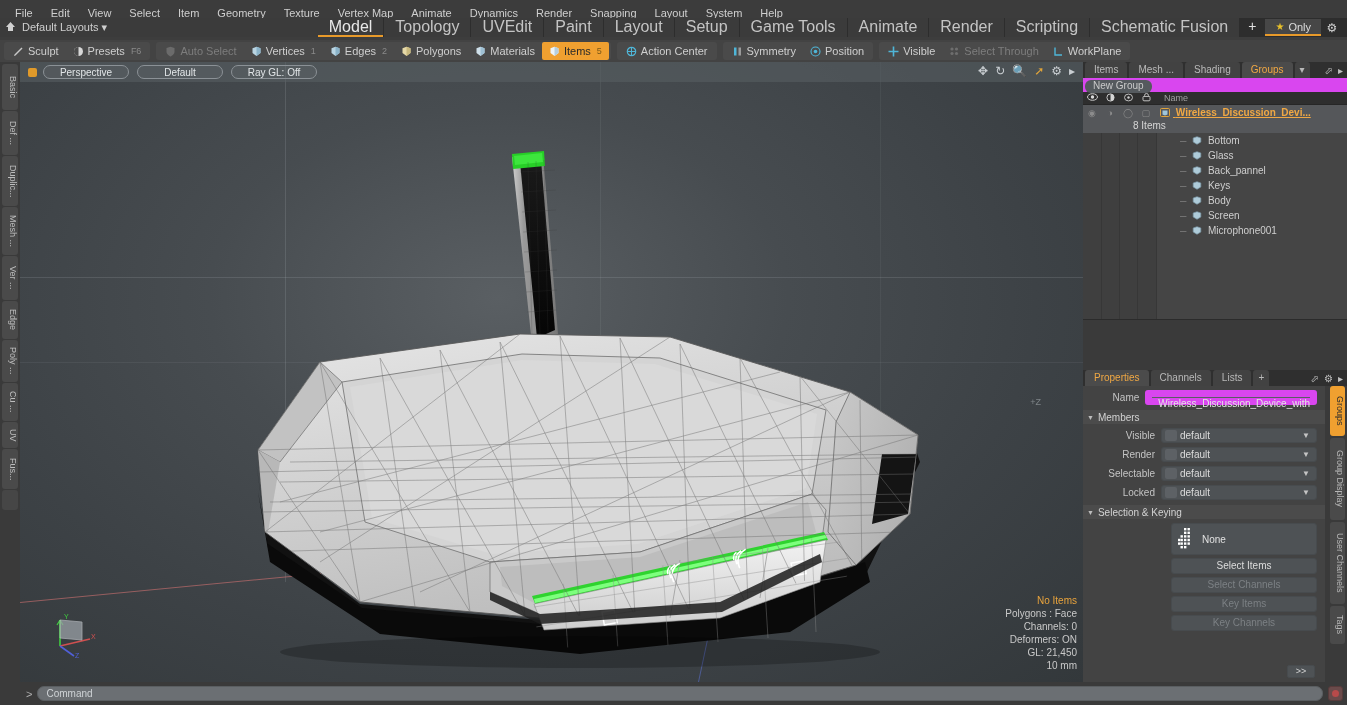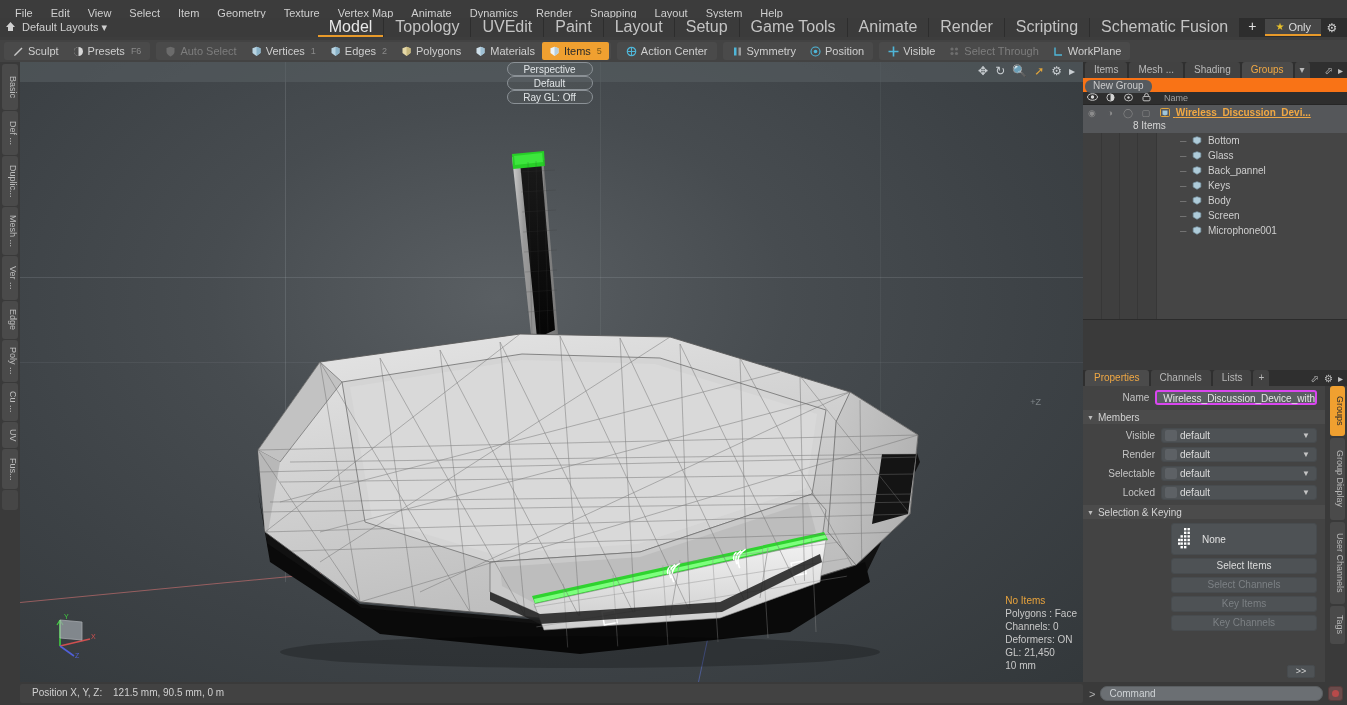--- a/index.html
+++ b/index.html
@@ -78,40 +78,40 @@
   .vtab.sp { background:#464646; }
 
   
   .viewport {
     position:absolute; top:62px; left:20px; width:1063px; height:620px;
     background: radial-gradient(ellipse at 45% 38%, #5a5f63 0%, #474c50 35%, #3d4246 65%, #33383b 100%);
     overflow:hidden;
   }
   .vp-header {
     position:absolute; top:0; left:0; width:1063px; height:20px;
-    background: rgba(90,96,100,0.55); display:flex; align-items:center; padding-left:4px;flex-direction:column;
+    background: rgba(90,96,100,0.55); display:flex; align-items:center; padding-left:4px;
   }
   .vp-dot { width:9px;height:9px;border-radius:2px;background:#e09a2a;margin:0 6px 0 4px;}
   .vp-pill {
     height:14px; line-height:13px; padding:0 10px; border:1px solid #8b9196; border-radius:7px;
     font-size:10px; color:#e2e6e8; margin-right:8px; background:rgba(255,255,255,0.04);
     min-width:86px; text-align:center;
   }
   .vp-icons { position:absolute; right:8px; top:2px; display:flex; gap:7px; align-items:center; }
   .vp-icons span { color:#c9ced2; font-size:12px; line-height:14px; }
   .vp-icons .hl { color:#e0a43a; }
 
   
   .gridline { position:absolute; background:rgba(190,200,205,0.16); }
   .axis-red { position:absolute; height:1px; background:rgba(200,110,110,0.65); }
   .axis-blue { position:absolute; width:1px; background:rgba(90,110,200,0.6); }
 
   
   .vp-stats {
-    position:absolute; right:6px; bottom:10px; 
+    position:absolute; right:6px; bottom:10px; text-align:right;
     font-size:10px; color:#c9c9c9; line-height:13px;margin-top:48px;
   }
   .vp-stats .noitems { color:#e8a33c; }
 
   
   .gizmo { position:absolute; left:28px; bottom:22px; width:54px; height:54px; }
 
   
   .model { position:absolute; left:0; top:0; width:1063px; height:620px; }
 
@@ -123,21 +123,21 @@
     display:flex; align-items:center; height:16px; background:#2f2f2f; padding-left:2px;
   }
   .ptab {
     height:16px; line-height:15px; padding:0 9px; font-size:10px; color:#b9b9b9;
     background:#424242; margin-right:2px; border-radius:3px 3px 0 0; white-space:nowrap;
   }
   .ptab.active { color:#f0a844; background:#4b4b4b; }
   .ptab.mini { padding:0 5px; }
   .ptab-icons { margin-left:auto; display:flex; gap:5px; padding-right:4px; color:#c0c0c0; font-size:10px; }
 
-  .newgroup-row { height:14px; background:#f97316; padding:1px 2px; }
+  .newgroup-row { height:14px; background:#d946ef; padding:1px 2px; }
   .newgroup-btn {
     display:inline-block; height:13px; line-height:12px; padding:0 8px; font-size:10px;
     color:#cacaca; background:#555a5e; border-radius:6px;
   }
 
   .list-header {
     display:flex; align-items:center; height:13px; background:#2e2e2e; font-size:9px; color:#a0a0a0;
     border-bottom:1px solid #262626;
   }
   .lh-col { width:18px; text-align:center; }
@@ -159,21 +159,21 @@
   .mesh-ic { display:inline-block; width:10px;height:9px; vertical-align:-1px; margin-right:3px;}
 
   
   .propshell { position:absolute; top:308px; left:0; width:264px; height:312px; background:#3a3a3a; }
   .prop-body { position:absolute; left:0; top:16px; width:242px; height:296px; background:#434343; overflow:hidden; }
   .prow { display:flex; align-items:center; height:15px; margin-top:4px; }
   .plabel { width:78px; text-align:right; padding-right:6px; font-size:10px; color:#c4c4c4; }
   .pfield {
     flex:1; margin-right:8px; height:15px; background:#575b5f; border-radius:3px;
     font-size:10px; color:#e4e4e4; line-height:14px; padding-left:6px; position:relative;
-    border:2px solid #d946ef;
+    border:7px solid #d946ef;
   }
   .pfield.name { background:#5a5e62; }
   .psel {
     flex:1; margin-right:8px; height:15px; background:#4e5255; border-radius:3px;
     display:flex; align-items:center; border:1px solid #474b4e;
   }
   .psel .dotbox { width:12px; height:11px; margin:0 3px; border-radius:2px; background:#5d6165; }
   .psel .val { flex:1; font-size:10px; color:#dcdcdc; }
   .psel .carat { font-size:8px; color:#c4c4c4; padding-right:6px; }
   .sect {
@@ -903,24 +903,20 @@
         <div class="rvtab active" style="height:50px">Groups</div>
         <div class="rvtab" style="height:82px">Group Display</div>
         <div class="rvtab" style="height:82px">User Channels</div>
         <div class="rvtab" style="height:38px">Tags</div>
       </div>
     </div>
   </div>
 
   <div class="bottombar">
     <div class="bb-left"></div>
-    <div class="bb-status">
-      <span>Position X, Y, Z:</span>
-      <span style="padding-left:8px">121.5 mm, 90.5 mm, 0 m</span>
-    </div>
     <div class="bb-cmd">
       <span class="bb-prompt">&gt;</span>
       <div class="cmdinput">Command</div>
       <div class="reddot">
           <i></i>
         </div>
     </div>
   </div>
 
 </div>

